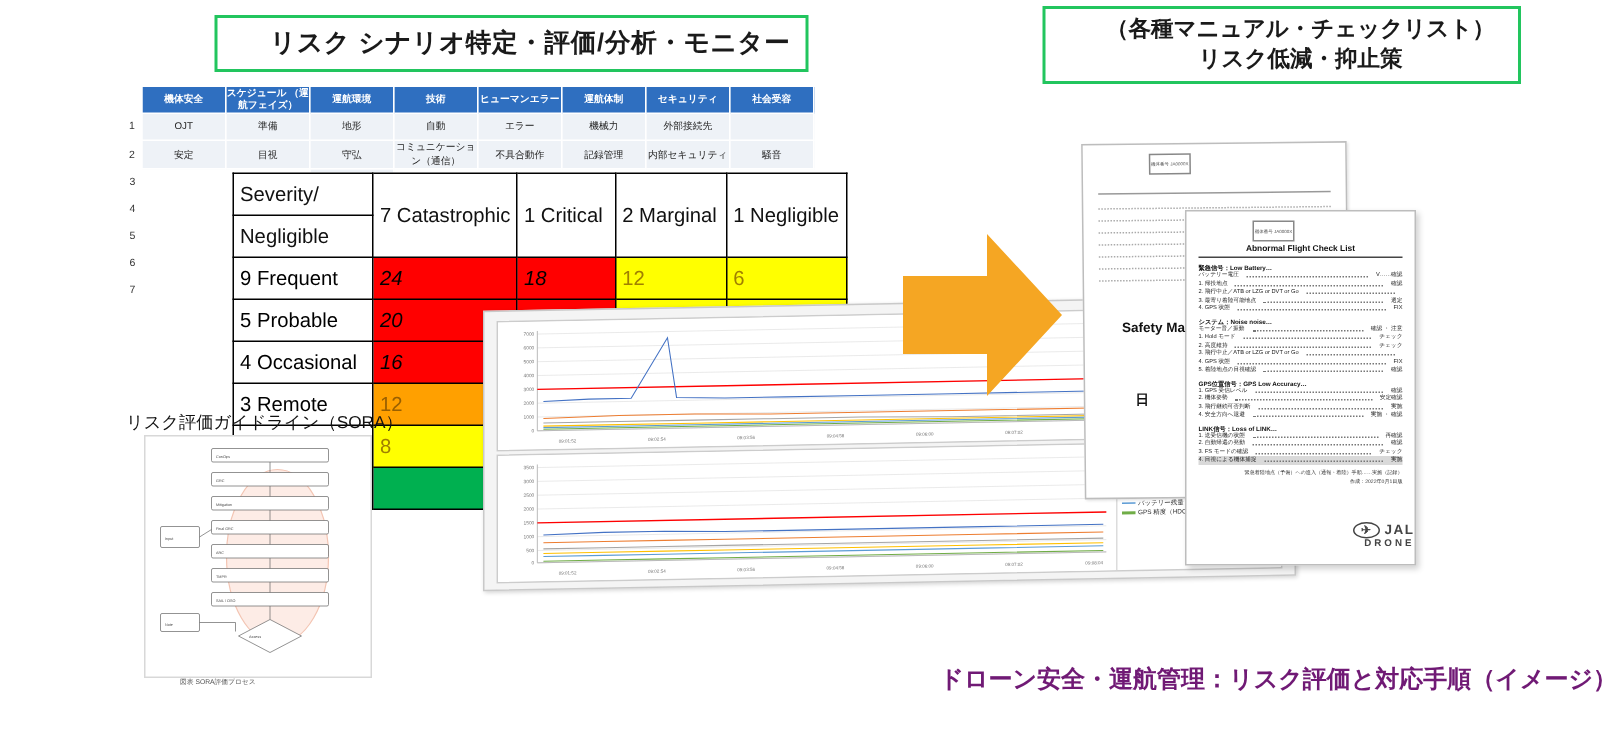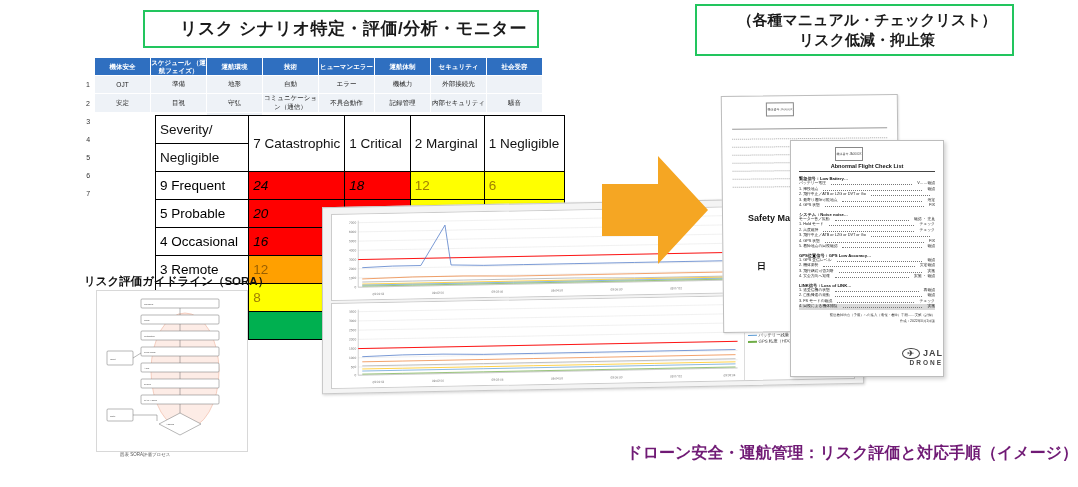--- a/index.html
+++ b/index.html
@@ -106,21 +106,21 @@
   #matrix .cell { width: 74px; }
   .c-red    { background: #ff0000; color: #000000; font-style: italic; }
   .c-orange { background: #ffa000; color: #9a6000; }
   .c-yellow { background: #ffff00; color: #a08000; }
   .c-green  { background: #00b050; color: #00b050; }
   .c-white  { background: #ffffff; }
 
   
   #sora-caption {
     left: 84px; top: 274px;
-    font-size: 11.5px; font-weight: bold; color: #111;
+    font-size: 11.5px; font-weight: normal; color: #111;
   }
   #sora-box {
     left: 96px; top: 290px; width: 150px; height: 160px;
     background: #ffffff;
     border: 1px solid #d8d8d8;
     overflow: hidden;
   }
   #sora-caption2 {
     left: 120px; top: 452px; font-size: 4.5px; color: #555;
   }

